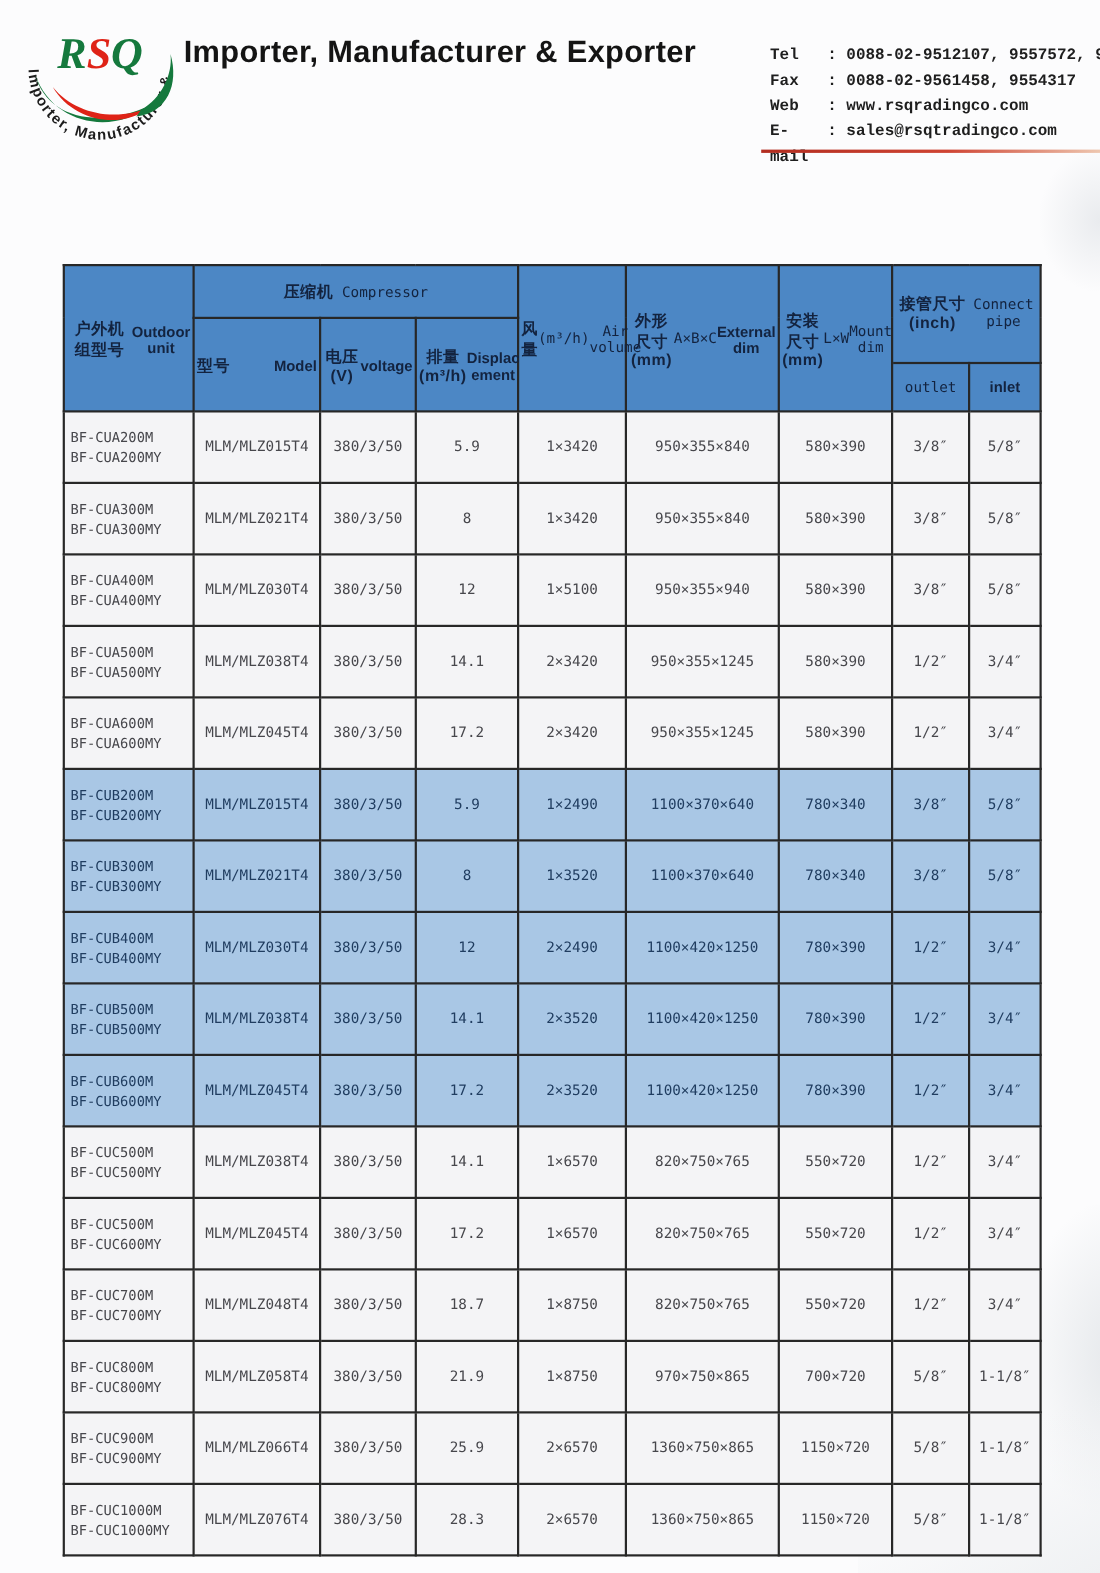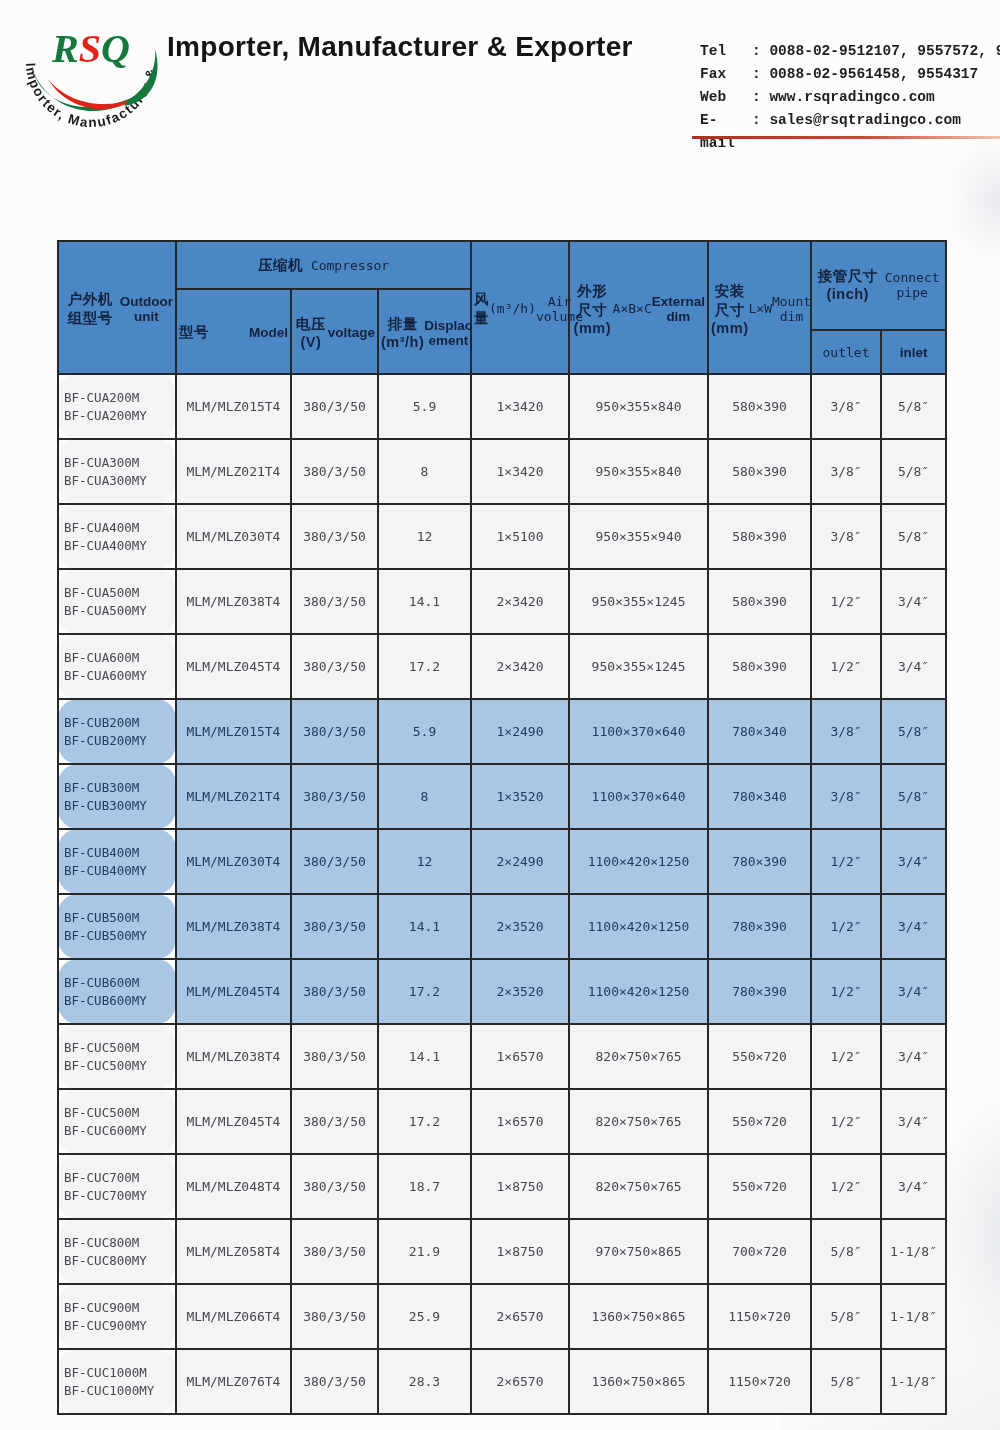--- a/index.html
+++ b/index.html
@@ -58,21 +58,21 @@
   .en-strong { font-size:13.5px; font-weight:bold; font-family:"Liberation Sans", sans-serif; }
   .en-mono { font-size:13px; font-weight:normal; font-family:"DejaVu Sans Mono", monospace; }
   .grp .zh { margin-right:8px; }
   .pre { white-space:pre-line; line-height:15px; }
 
   .spec-table tbody tr { height:65px; background:var(--row-light, #f4f4f6); }
   .spec-table tbody tr.hl { background:var(--row-blue, #a9c7e5); }
   .spec-table tbody td { font-family:"DejaVu Sans Mono", monospace; font-size:13px;
     color:#47474c; text-align:center; vertical-align:middle; padding:2px; }
   .spec-table tbody tr.hl td { color:#203d60; }
-  .spec-table tbody td.unit { text-align:left; padding-left:5px; line-height:18px; font-size:12.5px;border-radius:20px; }
+  .spec-table tbody td.unit { text-align:left; padding-left:5px; line-height:18px; font-size:12.5px; }
 </style>
 </head>
 <body>
 
 <div class="page">
 
   <div class="deco-right-top"></div>
   <div class="deco-right-mid"></div>
   <div class="deco-bottom"></div>
 

